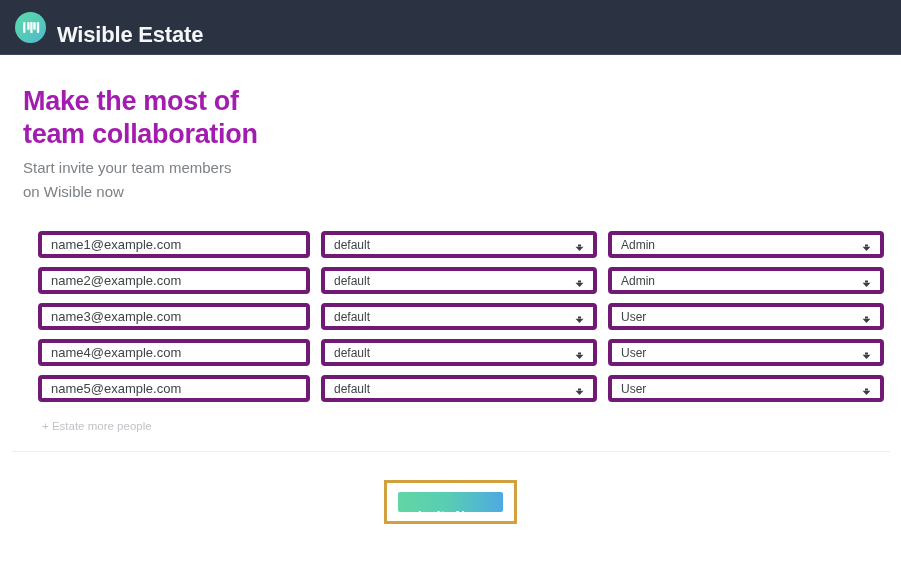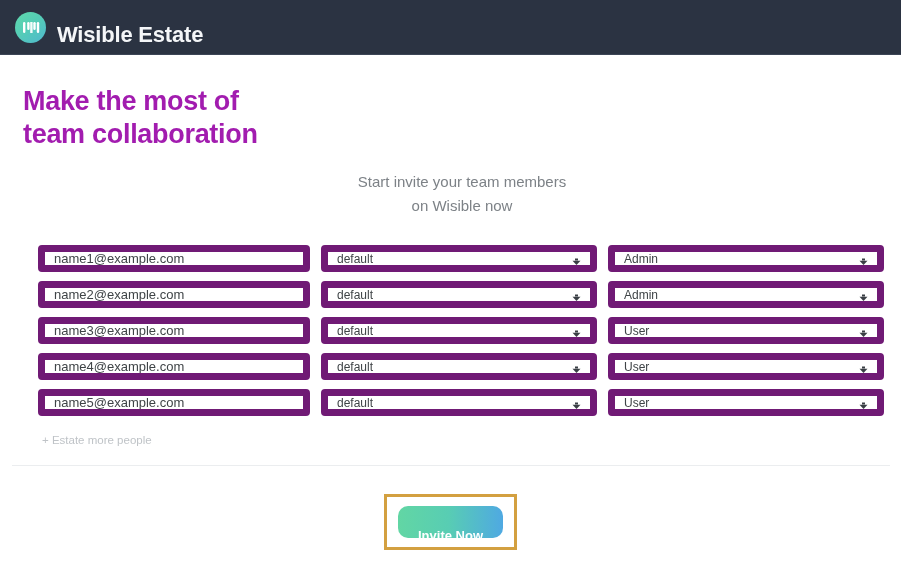--- a/index.html
+++ b/index.html
@@ -57,44 +57,43 @@
   .headline {
     margin: 0 0 0 23px;
     font-size: 27px;
     line-height: 33px;
     font-weight: bold;
     color: #a21caf;
     letter-spacing: -0.3px;
   }
   .headline .line { display: block; }
   .subhead {
-    margin: 19px 0 0 23px;
+    margin: 5px 0 0 23px;
     font-size: 15px;
     line-height: 24px;
     color: #7d8287;
     font-weight: normal;
-    text-align: center;
   }
   .subhead .line { display: block; }
 
   
   .invite-list {
     margin-top: 27px;
   }
   .invite-row {
     display: flex;
     align-items: center;
     gap: 11px;
     padding-left: 38px;
     margin-bottom: 9px;
   }
   .field {
     height: 27px;
     box-sizing: border-box;
-    border: 7px solid #701a75;
+    border: 4px solid #701a75;
     border-radius: 4px;
     background: #ffffff;
     font-size: 13px;
     color: #3f4447;
     font-family: "Liberation Sans", sans-serif;
     display: flex;
     align-items: center;
     padding: 0 9px;
     outline: none;
   }
@@ -146,29 +145,29 @@
     border: 3px solid #d3a040;
     padding: 9px 11px;
     background: #ffffff;
     display: inline-block;
     line-height: 0;
   }
   .cta-button {
     width: 105px;
     height: 20px;
     border: none;
-    border-radius: 10px;
+    border-radius: 2px;
     background: linear-gradient(to right, #62d6a4 0%, #58cdb3 48%, #4fa9e2 100%);
     color: #ffffff;
     font-size: 13px;
     font-weight: bold;
     font-family: "Liberation Sans", sans-serif;
     cursor: pointer;
     line-height: 27px;
-    padding: 16px;
+    padding: 10px;
     display: block;
   }
 </style>
 </head>
 <body>
 
 <div class="topbar">
   <div class="brand">
     <span class="logo-mark">
       <svg width="18" height="15" viewBox="0 0 18 15" aria-hidden="true">

